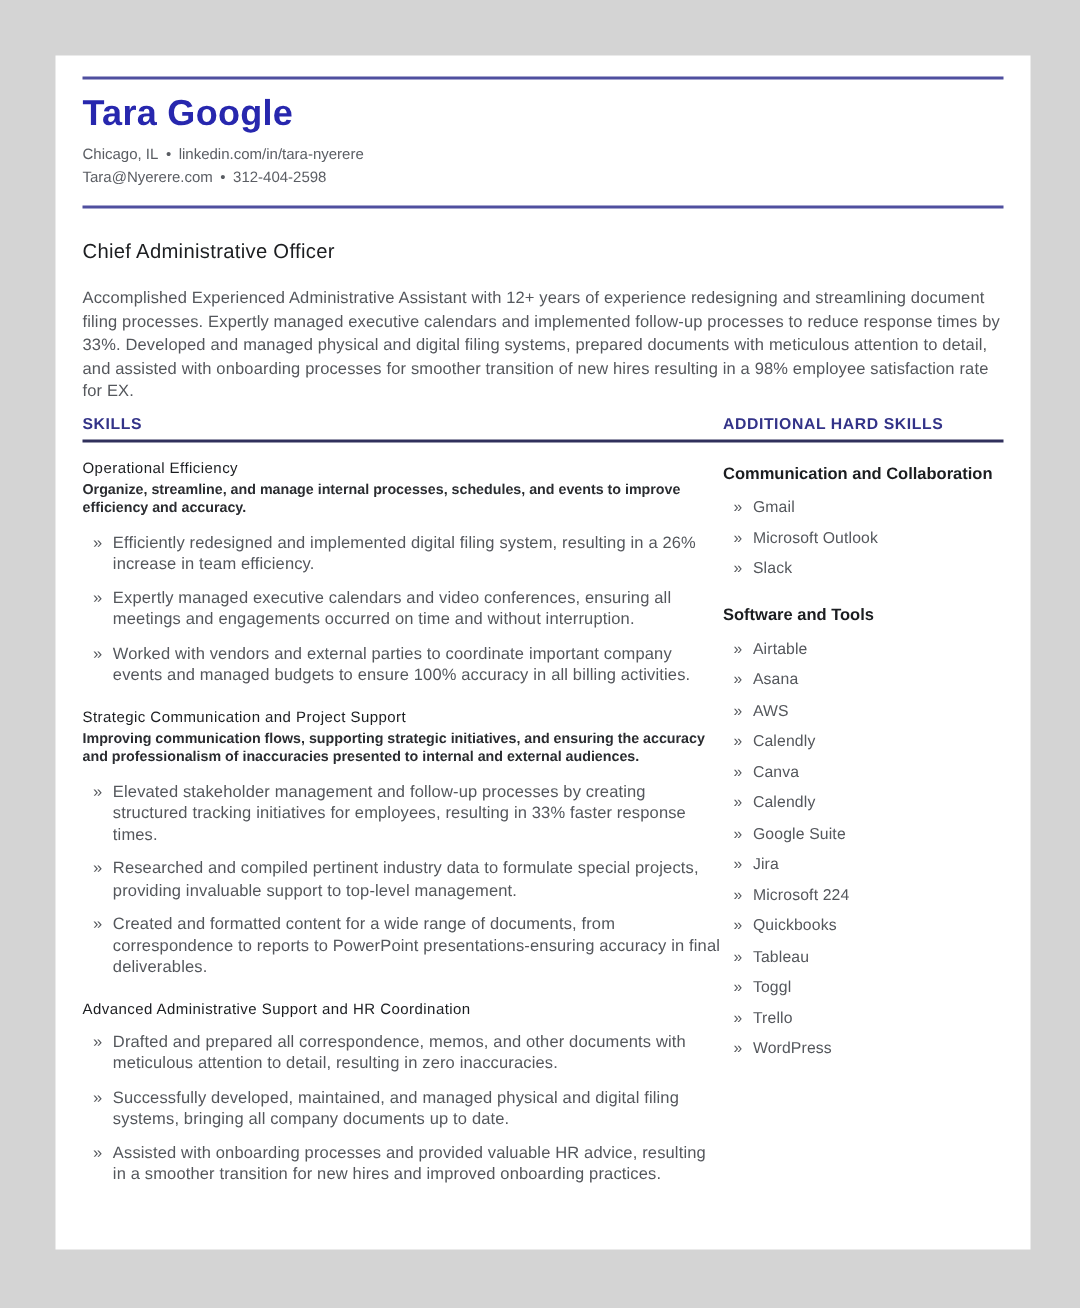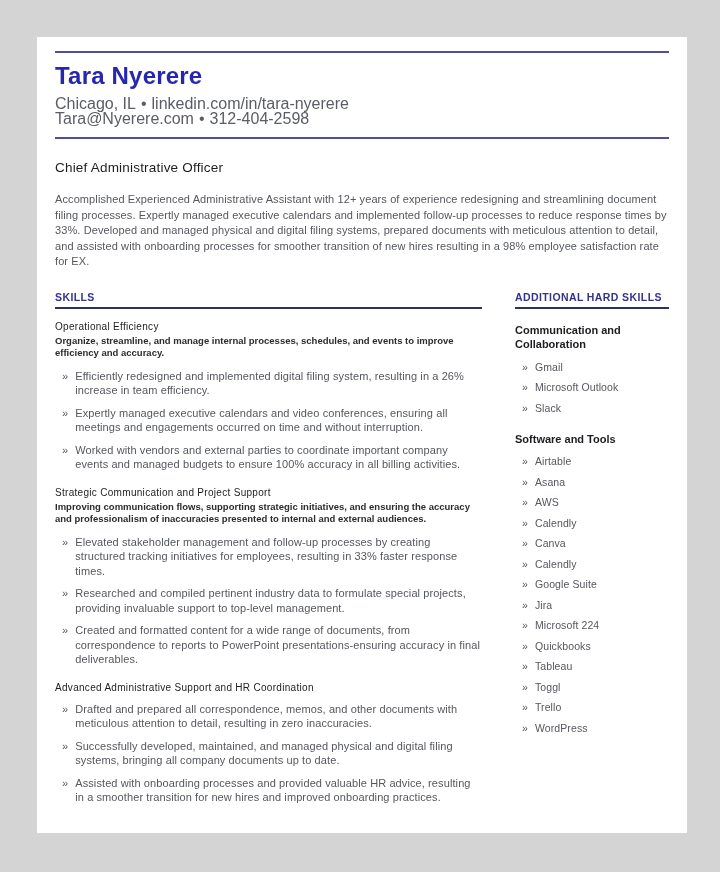--- a/index.html
+++ b/index.html
@@ -17,34 +17,34 @@
     overflow:hidden;
   }
   .rule { height:2px; background:#4f4f9f; border:0; }
   .name {
     margin-top:9px;
     font-size:24px; font-weight:bold; letter-spacing:0.2px;
     color:#2727ae;
   }
   .contact { margin-top:6px; }
   .contact-line {
-    font-size:16px; color:#5a5d63; line-height:15px;
+    font-size:10px; color:#5a5d63; line-height:15px;
   }
   .dot { margin:0 5px; color:#5a5d63; }
   .rule2 { margin-top:11px; }
   .job-title {
     margin-top:21px;
     font-size:13.5px; color:#1c1e21; letter-spacing:0.2px;
   }
   .summary {
     margin-top:17px;
     font-size:11px; line-height:15.5px; color:#54575c;
     letter-spacing:0.1px;
   }
-  .columns { display:flex; margin-top:21px; gap:33px; }
+  .columns { display:flex; margin-top:7px; }
   .main-col { width:427px; flex:none; }
   .side-col { flex:1; }
   .section-label {
     font-size:10.5px; font-weight:bold; letter-spacing:0.4px;
     color:#333388;
     padding-bottom:4px;
     border-bottom:2px solid #30305c;
   }
   .skill-group { margin-top:12px; margin-bottom:15px; }
   .group-title {
@@ -75,21 +75,21 @@
     margin-bottom:8.5px; letter-spacing:0.1px;
   }
 </style>
 </head>
 <body>
 
 <div class="page">
 
   <hr class="rule">
 
-  <h1 class="name">Tara Nyerere</h1>
+  <h1 class="name">Tara Google</h1>
 
   <div class="contact">
     <div class="contact-line">
       <span>Chicago, IL</span><span class="dot">•</span><span>linkedin.com/in/tara-nyerere</span>
     </div>
     <div class="contact-line">
       <span>Tara@Nyerere.com</span><span class="dot">•</span><span>312-404-2598</span>
     </div>
   </div>
 

